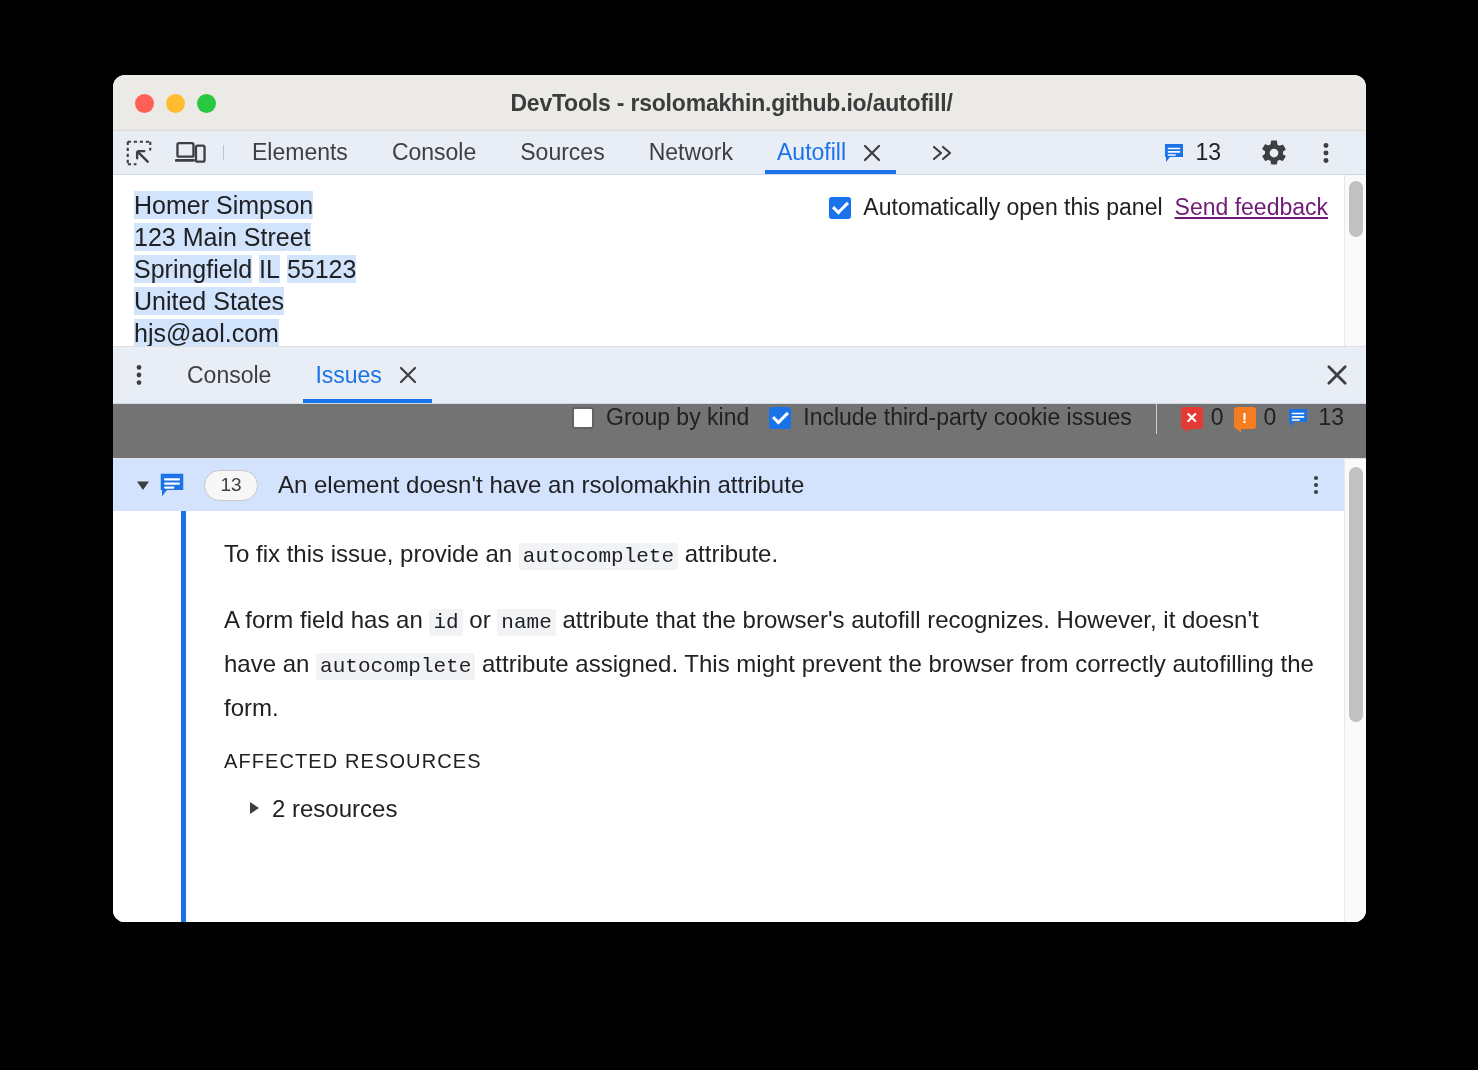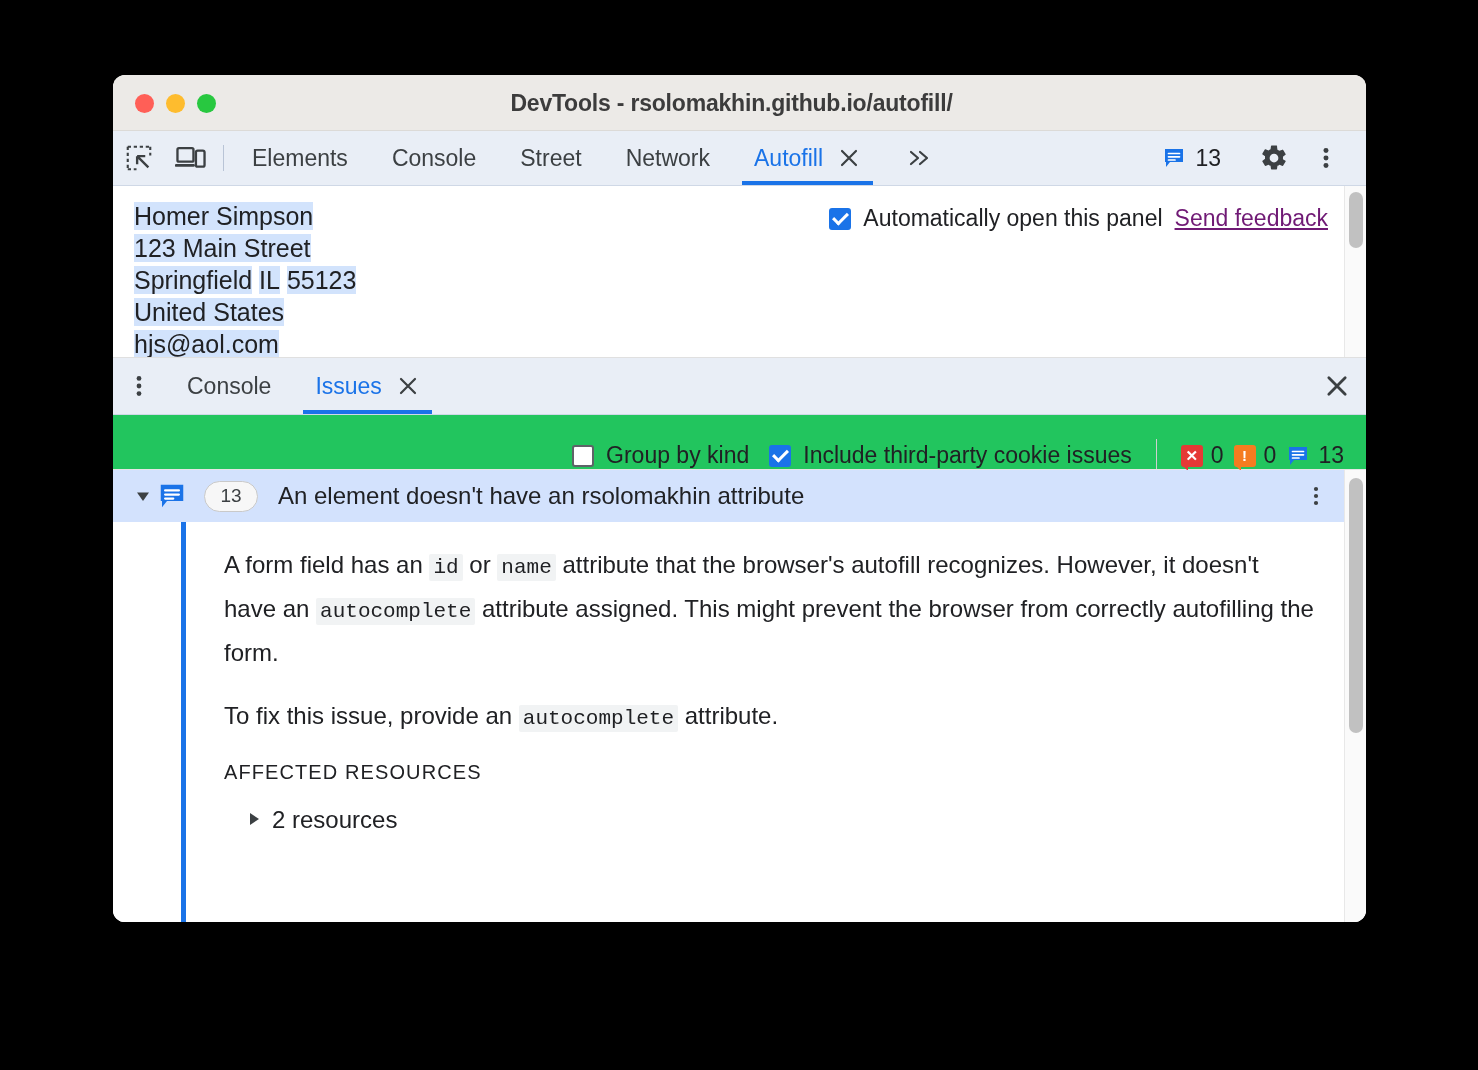--- a/index.html
+++ b/index.html
@@ -44,21 +44,21 @@
     left: 0; right: 16px; top: 15px;
     text-align: center;
     font-size: 23px;
     font-weight: bold;
     color: #3c3c3c;
     letter-spacing: -0.2px;
   }
 
   
   #tabbar {
-    height: 55px;
+    height: 44px;
     background: #e9eef6;
     display: flex;
     align-items: stretch;
     flex: 0 0 auto;
     border-bottom: 1px solid #cfd8e6;
   }
   .tb-icon-btn {
     width: 52px;
     display: flex; align-items: center; justify-content: center;
     cursor: pointer;
@@ -202,23 +202,23 @@
     cursor: pointer;
   }
   #drawer-close {
     width: 58px;
     display: flex; align-items: center; justify-content: center;
     cursor: pointer;
   }
 
   #issues-toolbar {
     height: 55px;
-    background: #22c55e;
-    display: flex;
-    align-items: flex-end;
+    background: #737373;
+    display: flex;
+    align-items: flex-start;
     justify-content: flex-end;
     gap: 20px;
     padding-right: 22px;
     flex: 0 0 auto;
     border-bottom: 1px solid #e6e6e6;
     font-size: 23px;
     color: #202124;
     white-space: nowrap;
   }
   .tb-check {
@@ -382,21 +382,21 @@
 
     <div class="tb-sep"></div>
 
     <div class="tab">
       <span>Elements</span>
     </div>
     <div class="tab">
       <span>Console</span>
     </div>
     <div class="tab">
-      <span>Street</span>
+      <span>Sources</span>
     </div>
     <div class="tab">
       <span>Network</span>
     </div>
     <div class="tab active">
       <span>Autofill</span>
       <span class="tab-close">
         <svg width="24" height="24" viewBox="0 0 24 24">
           <path d="M5 5 L19 19 M19 5 L5 19" stroke="#3c4043" stroke-width="2.2" stroke-linecap="round"></path>
         </svg>
@@ -567,23 +567,23 @@
               <circle cx="3" cy="12" r="2.1" fill="#3c4043"></circle>
               <circle cx="3" cy="19" r="2.1" fill="#3c4043"></circle>
             </svg>
           </span>
         </div>
 
         <div id="issue-detail">
           <div id="issue-accent"></div>
           <div id="issue-detail-inner">
 
+            <p><span>To fix this issue, provide an </span><code>autocomplete</code><span> attribute.</span></p>
+
             <p><span>A form field has an </span><code>id</code><span> or </span><code>name</code><span> attribute that the browser's autofill recognizes. However, it doesn't have an </span><code>autocomplete</code><span> attribute assigned. This might prevent the browser from correctly autofilling the form.</span></p>
-
-            <p><span>To fix this issue, provide an </span><code>autocomplete</code><span> attribute.</span></p>
 
             <div class="affected-title">AFFECTED RESOURCES</div>
 
             <div class="resources-row">
               <span>
                 <svg width="16" height="18" viewBox="0 0 16 18">
                   <path d="M4 3 L4 15 L13 9 Z" fill="#3c4043"></path>
                 </svg>
               </span>
               <span>2 resources</span>

